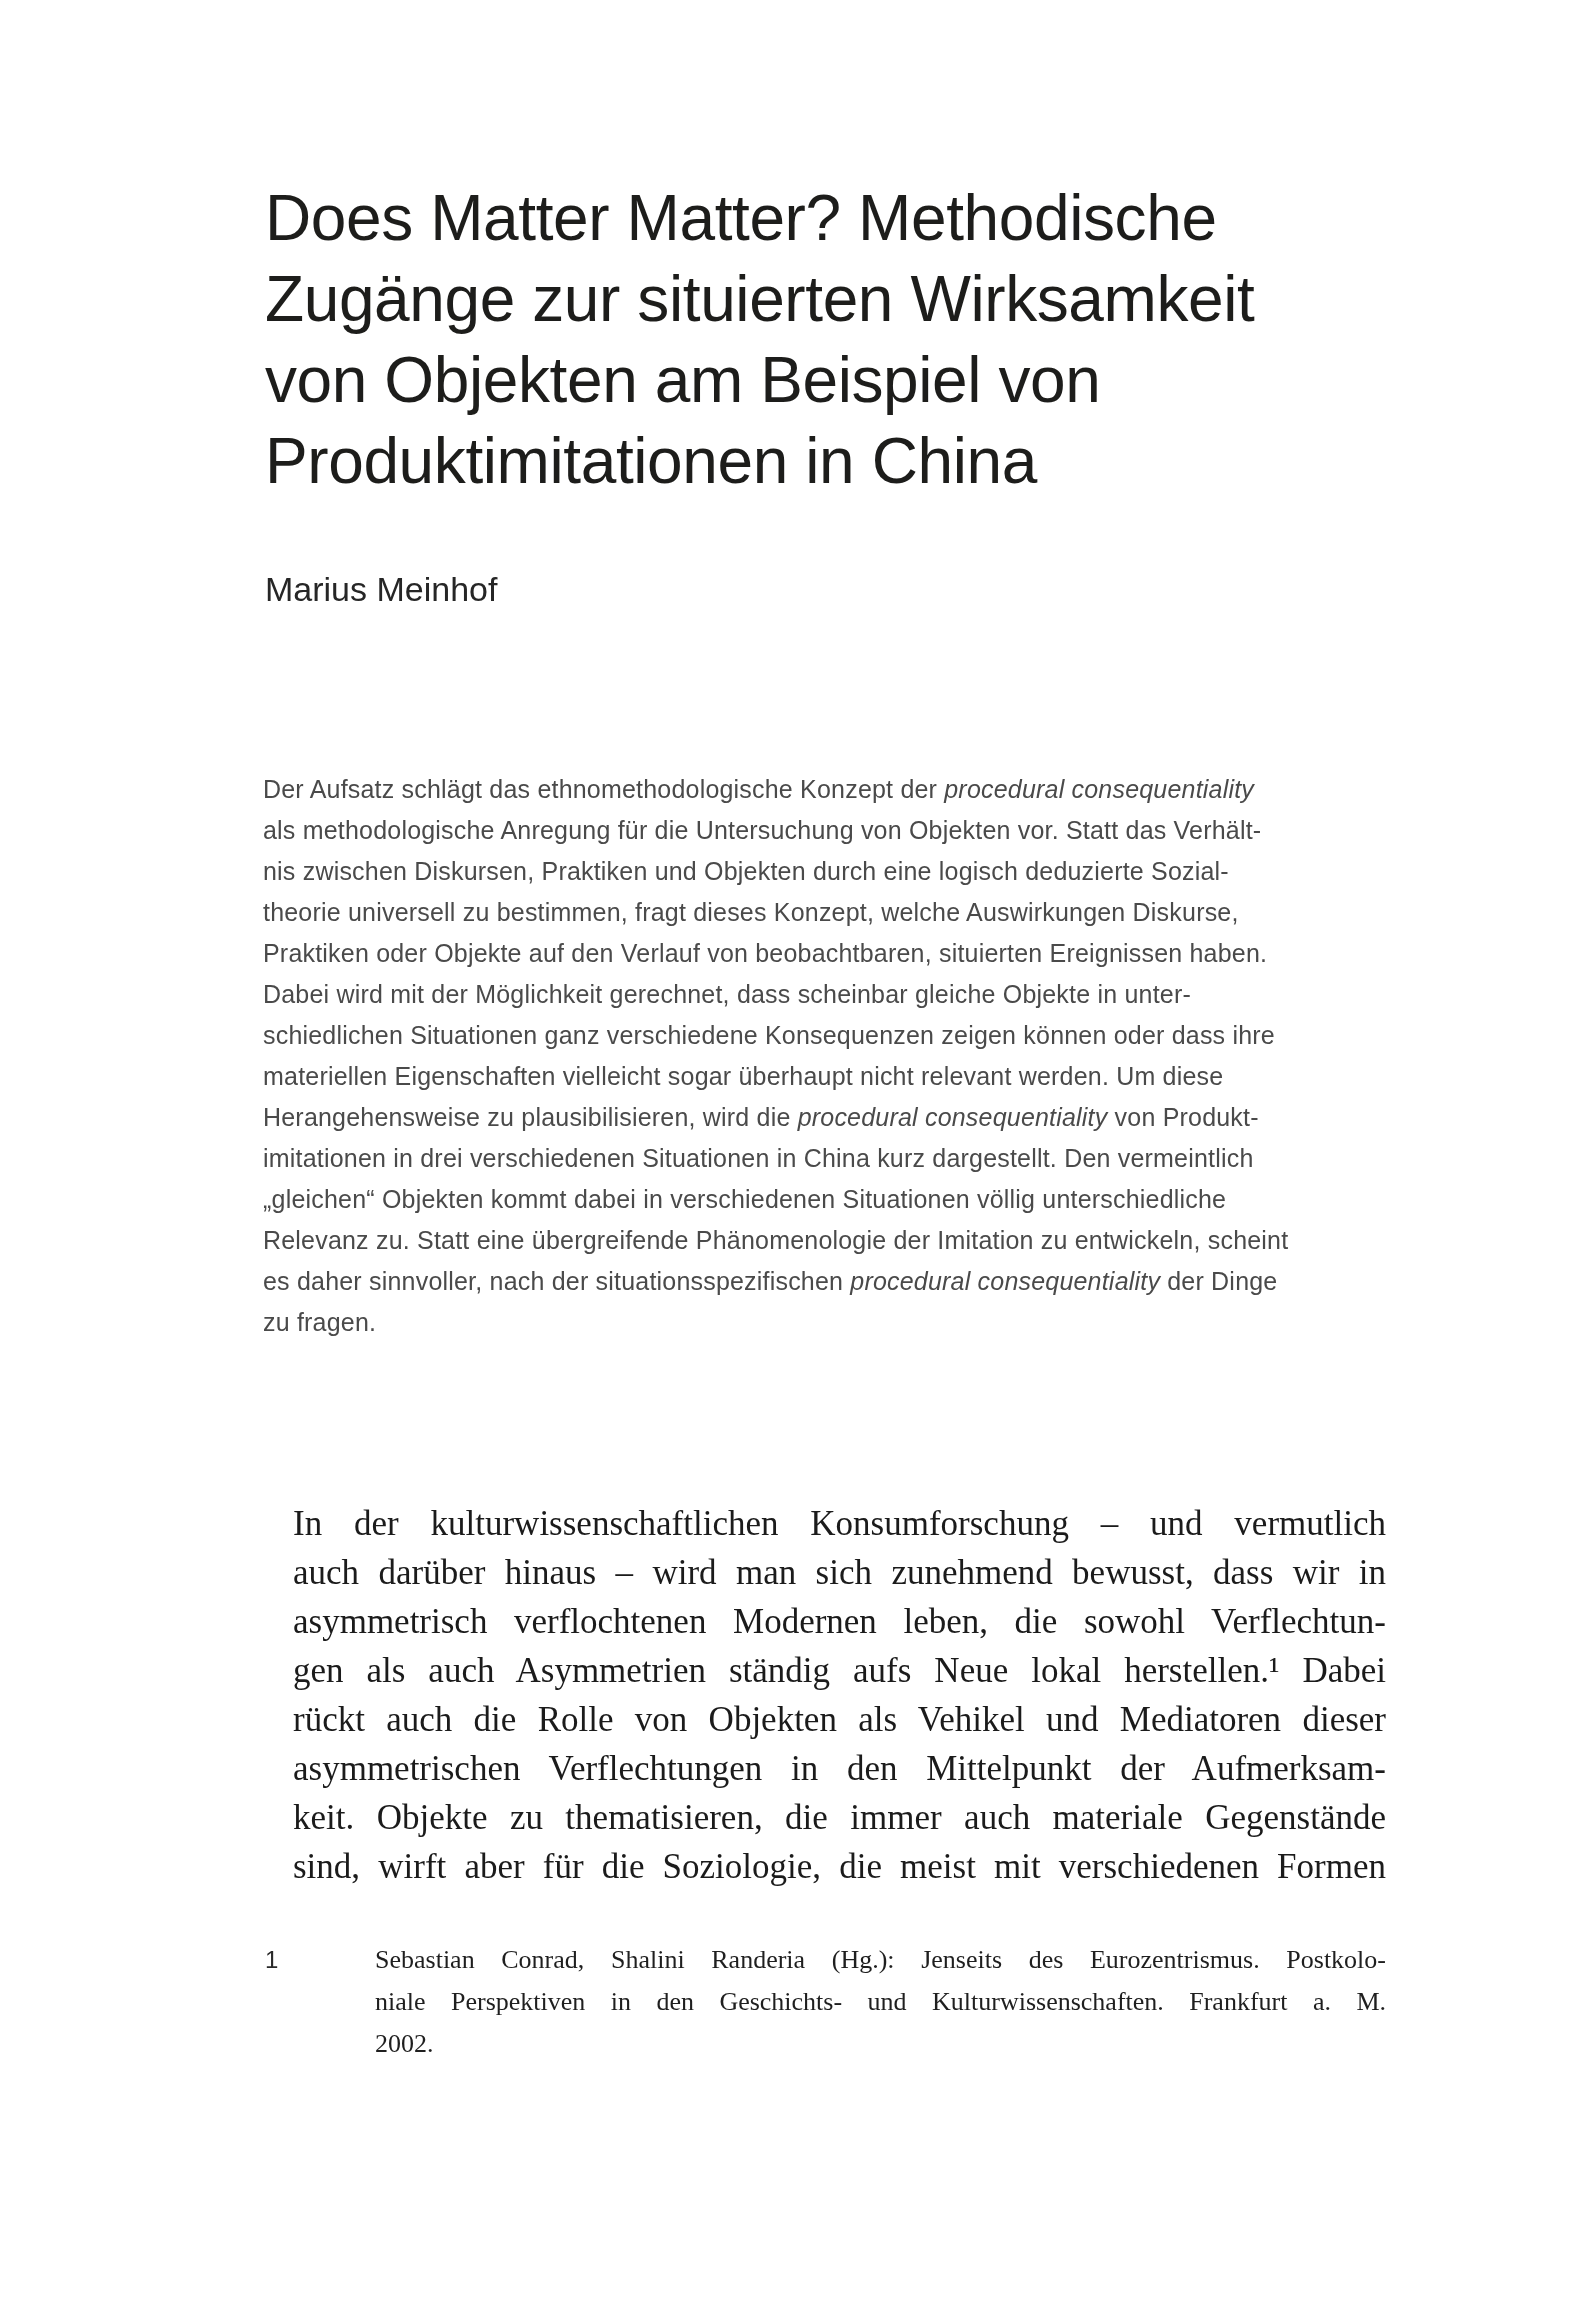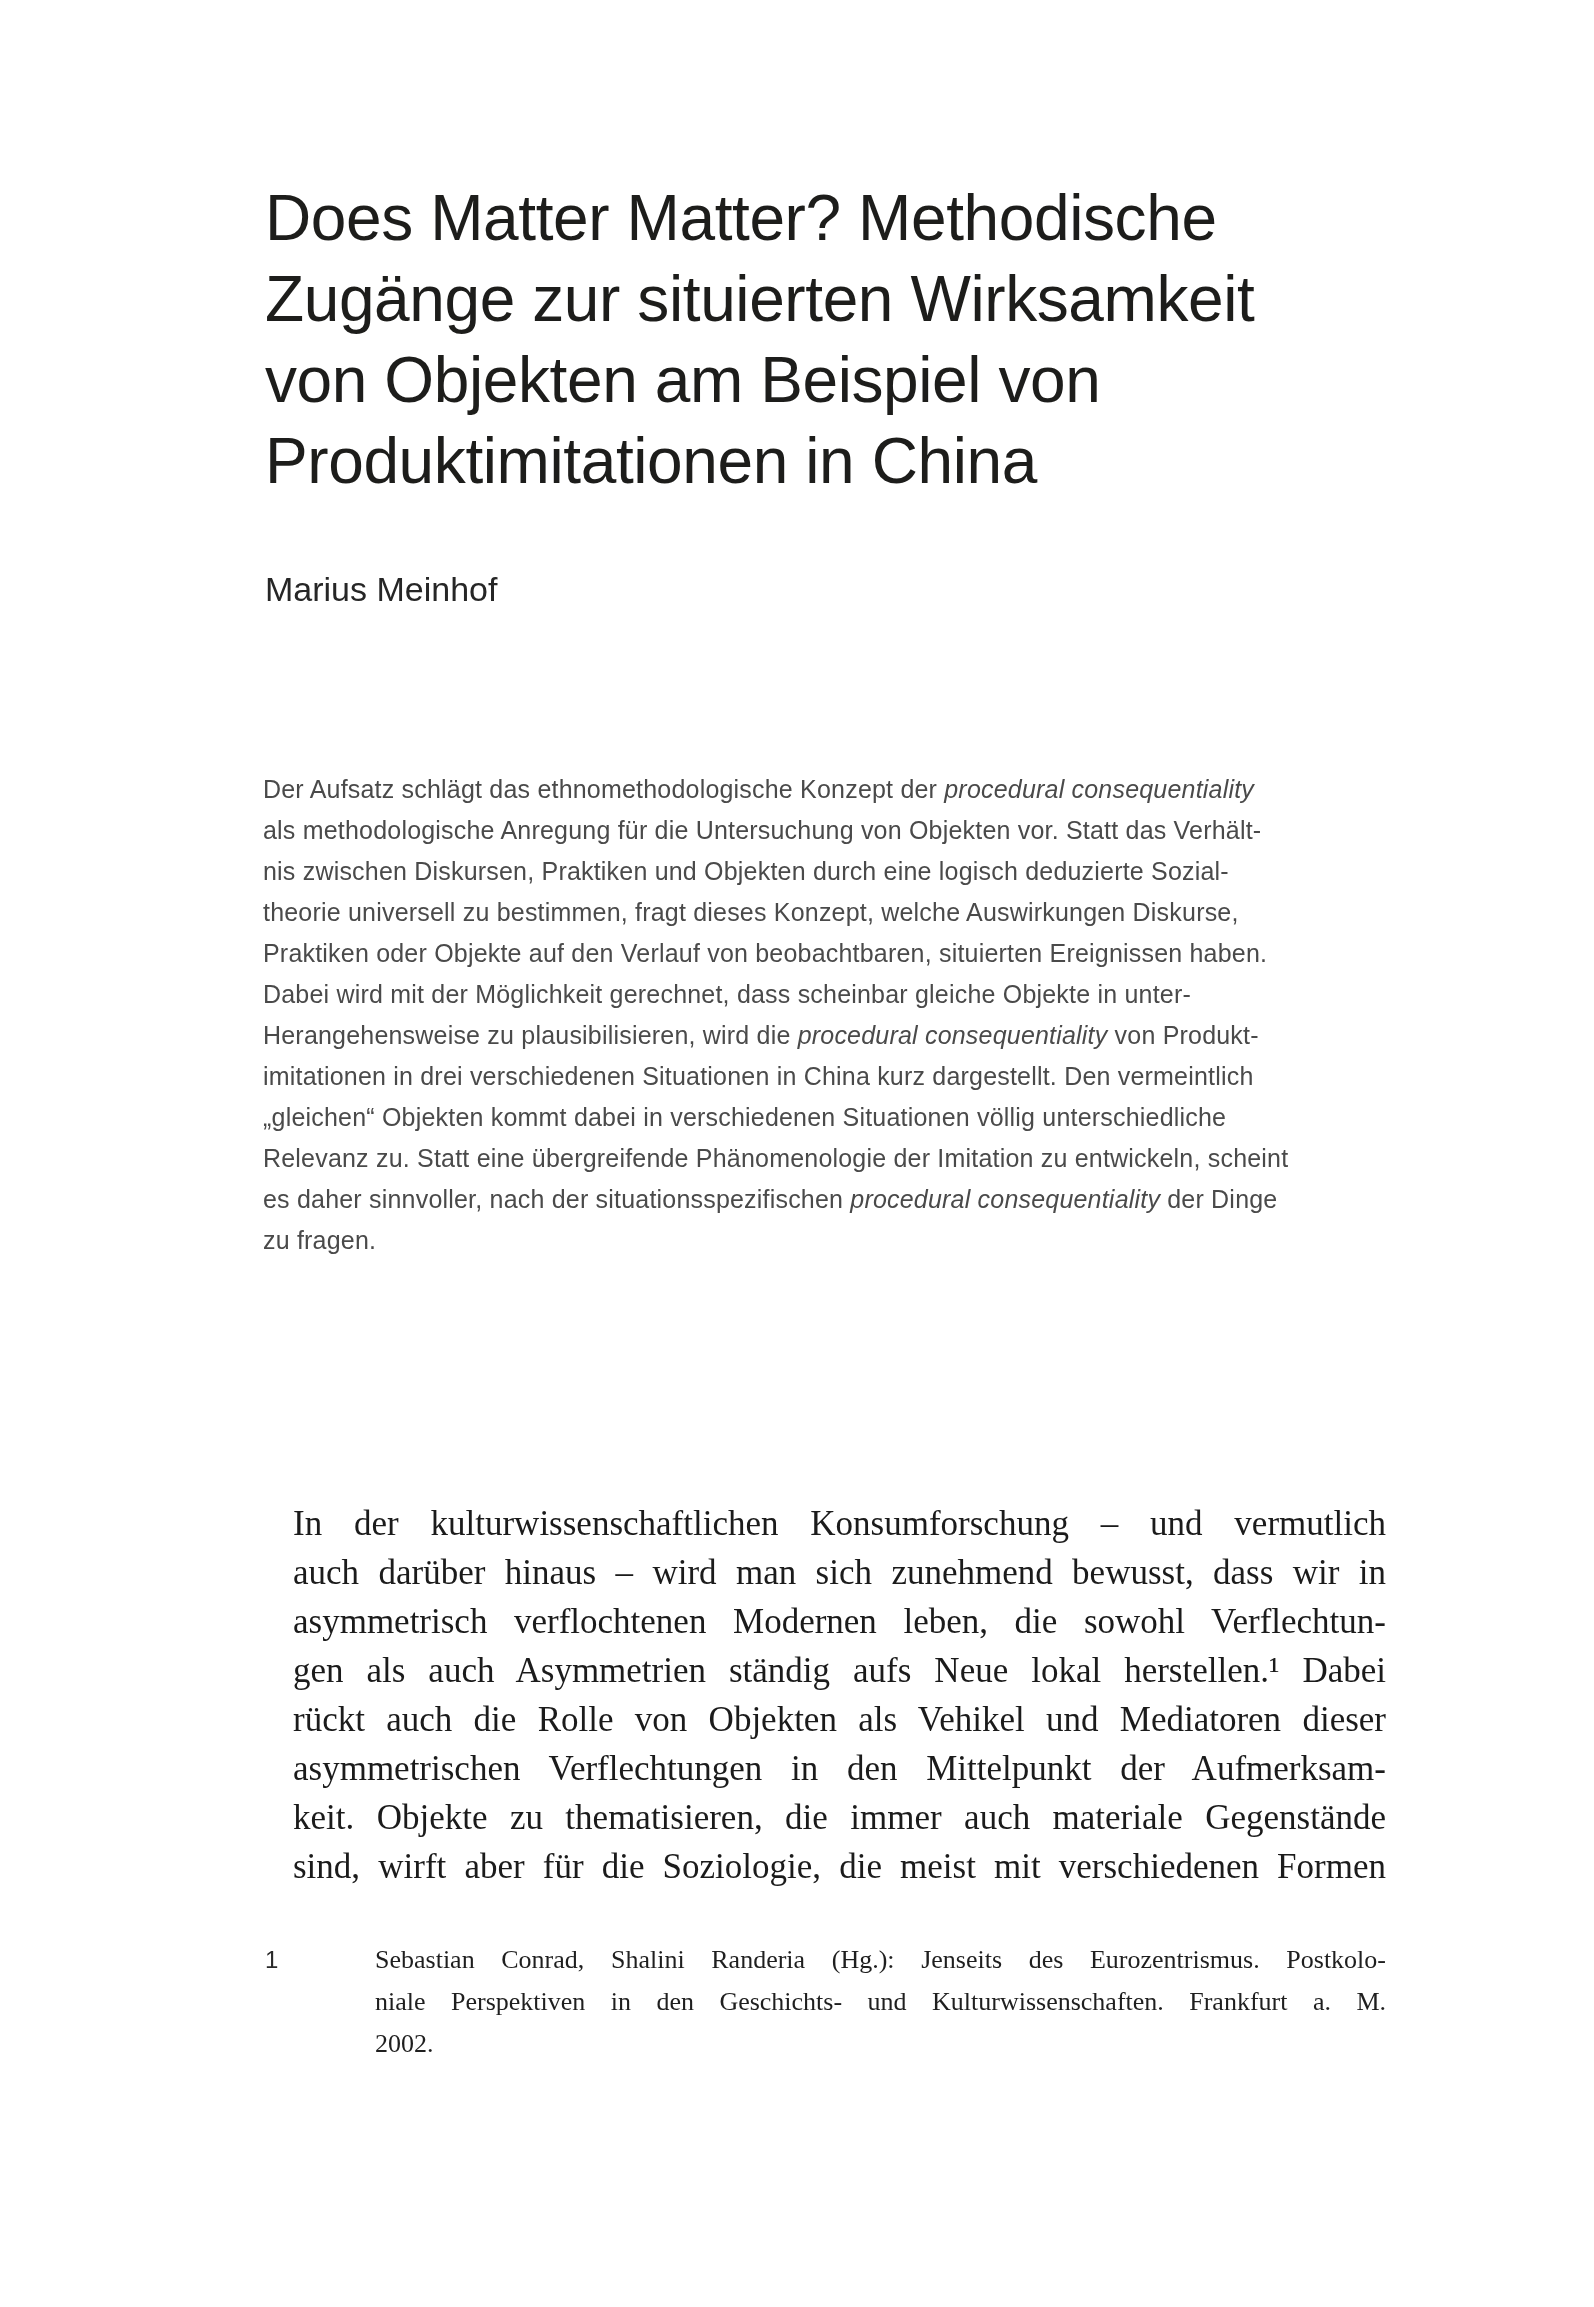--- a/index.html
+++ b/index.html
@@ -121,20 +121,22 @@
 
   <div class="author-block">Marius Meinhof</div>
 
   <div class="abstract-block">
       <div class="line">Der Aufsatz schlägt das ethnomethodologische Konzept der <em>procedural consequentiality</em></div>
       <div class="line">als methodologische Anregung für die Untersuchung von Objekten vor. Statt das Verhält-</div>
       <div class="line">nis zwischen Diskursen, Praktiken und Objekten durch eine logisch deduzierte Sozial-</div>
       <div class="line">theorie universell zu bestimmen, fragt dieses Konzept, welche Auswirkungen Diskurse,</div>
       <div class="line">Praktiken oder Objekte auf den Verlauf von beobachtbaren, situierten Ereignissen haben.</div>
       <div class="line">Dabei wird mit der Möglichkeit gerechnet, dass scheinbar gleiche Objekte in unter-</div>
+      <div class="line">schiedlichen Situationen ganz verschiedene Konsequenzen zeigen können oder dass ihre</div>
+      <div class="line">materiellen Eigenschaften vielleicht sogar überhaupt nicht relevant werden. Um diese</div>
       <div class="line">Herangehensweise zu plausibilisieren, wird die <em>procedural consequentiality</em> von Produkt-</div>
       <div class="line">imitationen in drei verschiedenen Situationen in China kurz dargestellt. Den vermeintlich</div>
       <div class="line">„gleichen“ Objekten kommt dabei in verschiedenen Situationen völlig unterschiedliche</div>
       <div class="line">Relevanz zu. Statt eine übergreifende Phänomenologie der Imitation zu entwickeln, scheint</div>
       <div class="line">es daher sinnvoller, nach der situationsspezifischen <em>procedural consequentiality</em> der Dinge</div>
       <div class="line">zu fragen.</div>
     </div>
 
   <div class="body-block">
       <div class="line">In der kulturwissenschaftlichen Konsumforschung – und vermutlich</div>

